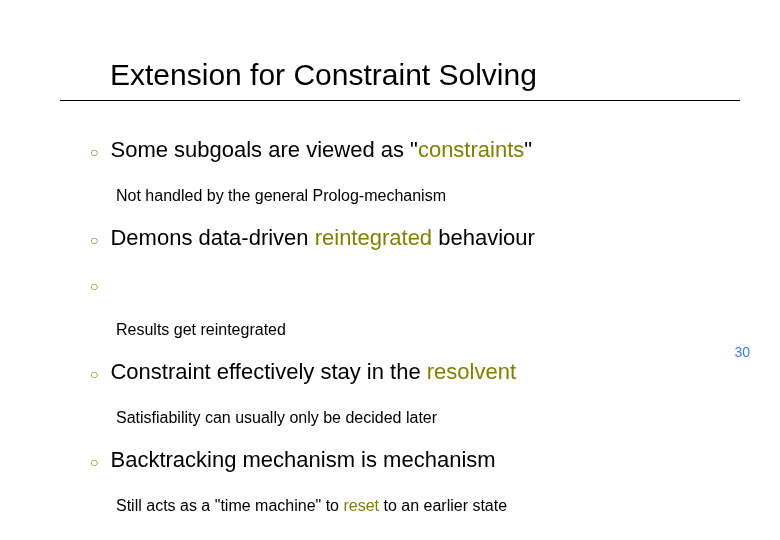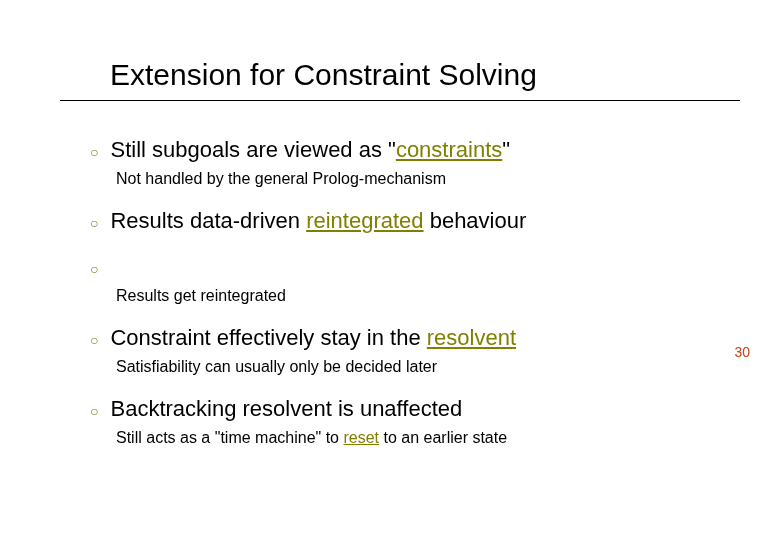--- a/index.html
+++ b/index.html
@@ -55,61 +55,60 @@
     line-height: 28px;
   }
   .main-text {
     font-size: 22px;
     line-height: 28px;
   }
   .sub-text {
     font-size: 16px;
     line-height: 20px;
     margin-left: 26px;
-    margin-top: 3px;
+    margin-top: 20px;
   }
   .hl {
     color: #808000;
-    text-decoration: underline;
   }
   .page-num {
     position: absolute;
     bottom: 20px;
     right: 30px;
     font-size: 14px;
-    color: #c2410c;
+    color: #3b82f6;
   }
 </style>
 </head>
 <body>
 
 <div class="slide">
 
   <div class="title">Extension for Constraint Solving</div>
   <div class="title-underline"></div>
 
   <div class="content">
 
     <div class="item">
       <div class="main-line">
         <span class="bullet">○</span>
         <span class="main-text">
-          <span>Still subgoals are viewed as "</span><span class="hl">constraints</span><span>"</span>
+          <span>Some subgoals are viewed as "</span><span class="hl">constraints</span><span>"</span>
         </span>
       </div>
       <div class="sub-text">
         <span>Not handled by the general Prolog-mechanism</span><span class="hl"></span><span></span>
       </div>
     </div>
 
     <div class="item">
       <div class="main-line">
         <span class="bullet">○</span>
         <span class="main-text">
-          <span>Results data-driven </span><span class="hl">reintegrated</span><span> behaviour</span>
+          <span>Demons data-driven </span><span class="hl">reintegrated</span><span> behaviour</span>
         </span>
       </div>
     </div>
 
     <div class="item">
       <div class="main-line">
         <span class="bullet">○</span>
       </div>
       <div class="sub-text">
         <span>Results get reintegrated</span><span class="hl"></span><span></span>
@@ -125,21 +124,21 @@
       </div>
       <div class="sub-text">
         <span>Satisfiability can usually only be decided later</span><span class="hl"></span><span></span>
       </div>
     </div>
 
     <div class="item">
       <div class="main-line">
         <span class="bullet">○</span>
         <span class="main-text">
-          <span>Backtracking resolvent is unaffected</span><span class="hl"></span><span></span>
+          <span>Backtracking mechanism is mechanism</span><span class="hl"></span><span></span>
         </span>
       </div>
       <div class="sub-text">
         <span>Still acts as a "time machine" to </span><span class="hl">reset</span><span> to an earlier state</span>
       </div>
     </div>
 
   </div>
 
   <div class="page-num">30</div>

